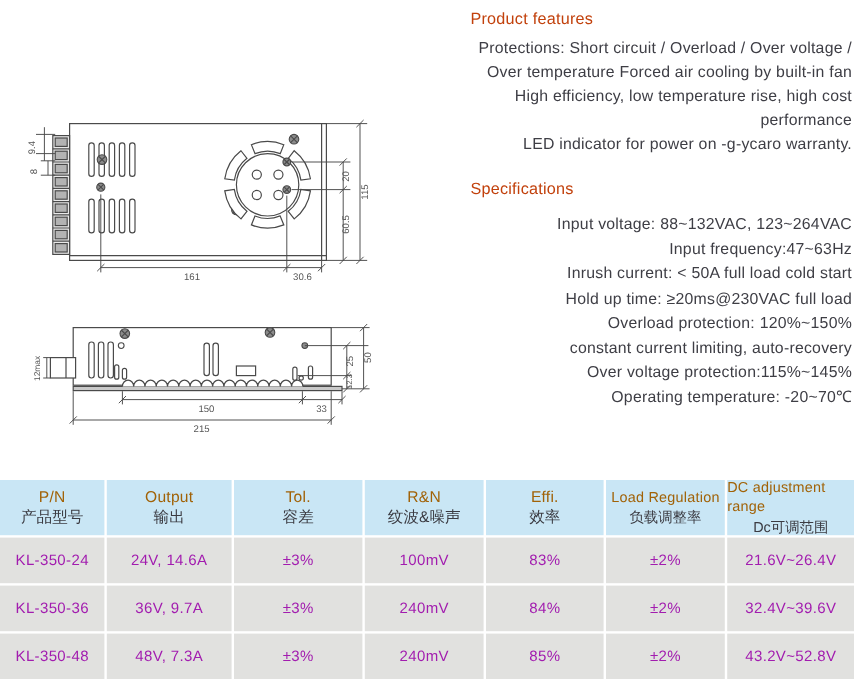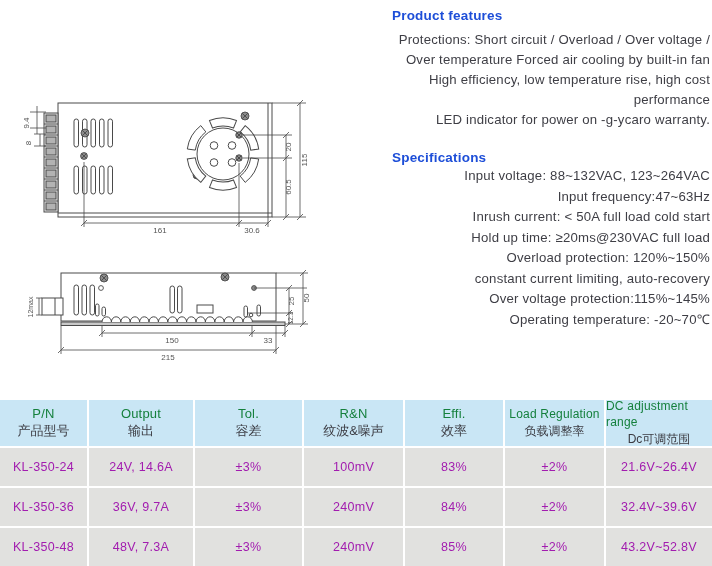--- a/index.html
+++ b/index.html
@@ -2,38 +2,38 @@
 <html><head>
 <meta charset="utf-8">
 <style>
   * { margin:0; padding:0; box-sizing:border-box; }
   html,body { width:712px; height:566px; background:#ffffff; overflow:hidden;
               font-family:"Liberation Sans", sans-serif; }
   .page { position:relative; width:712px; height:566px; background:#fff; }
 
   
   .textcol { position:absolute; left:392px; top:8px; width:318px; }
-  .section-title { color:#1d4ed8; font-size:13.5px; font-weight:bold; letter-spacing:.2px; margin-bottom:7px; }
+  .section-title { color:#c2410c; font-size:13.5px; font-weight:normal; letter-spacing:.2px; margin-bottom:7px; }
   .feat-line, .spec-line { color:#3e3e45; font-size:13.2px; line-height:20px; letter-spacing:.2px;text-align:right; }
   .spec-block { position:absolute; left:392px; top:150px; width:318px; }
-  .spec-block .section-title { margin-bottom:1px; }
+  .spec-block .section-title { margin-bottom:12px; }
   .spec-line { line-height:20.5px; }
 
   
   svg text { font-family:"Liberation Sans", sans-serif; fill:#555; }
   .drawing { position:absolute; left:0; }
 
   
   .spec-table { position:absolute; left:0; top:400px; width:712px;
     display:grid;
     grid-template-columns:87px 104px 107px 99px 98px 99px 106px;
     grid-template-rows:46px 38px 38px 38px;
     column-gap:2px; row-gap:2px; background:#fff; }
   .th { background:#c9e6f5; display:flex; flex-direction:column; align-items:center; justify-content:center; }
-  .th .en { color:#15803d; font-size:13px; line-height:16px; letter-spacing:.2px; }
+  .th .en { color:#a16207; font-size:13px; line-height:16px; letter-spacing:.2px; }
   .th .zh { color:#3b3b42; font-size:13px; line-height:18px; }
   .th.small .en, .th.small .zh { font-size:12px; }
   .td { background:#e1e1df; color:#a21caf; font-size:12.5px; letter-spacing:.3px;
         display:flex; align-items:center; justify-content:center; }
 </style>
 </head>
 <body>
 
 <div class="page">
 

